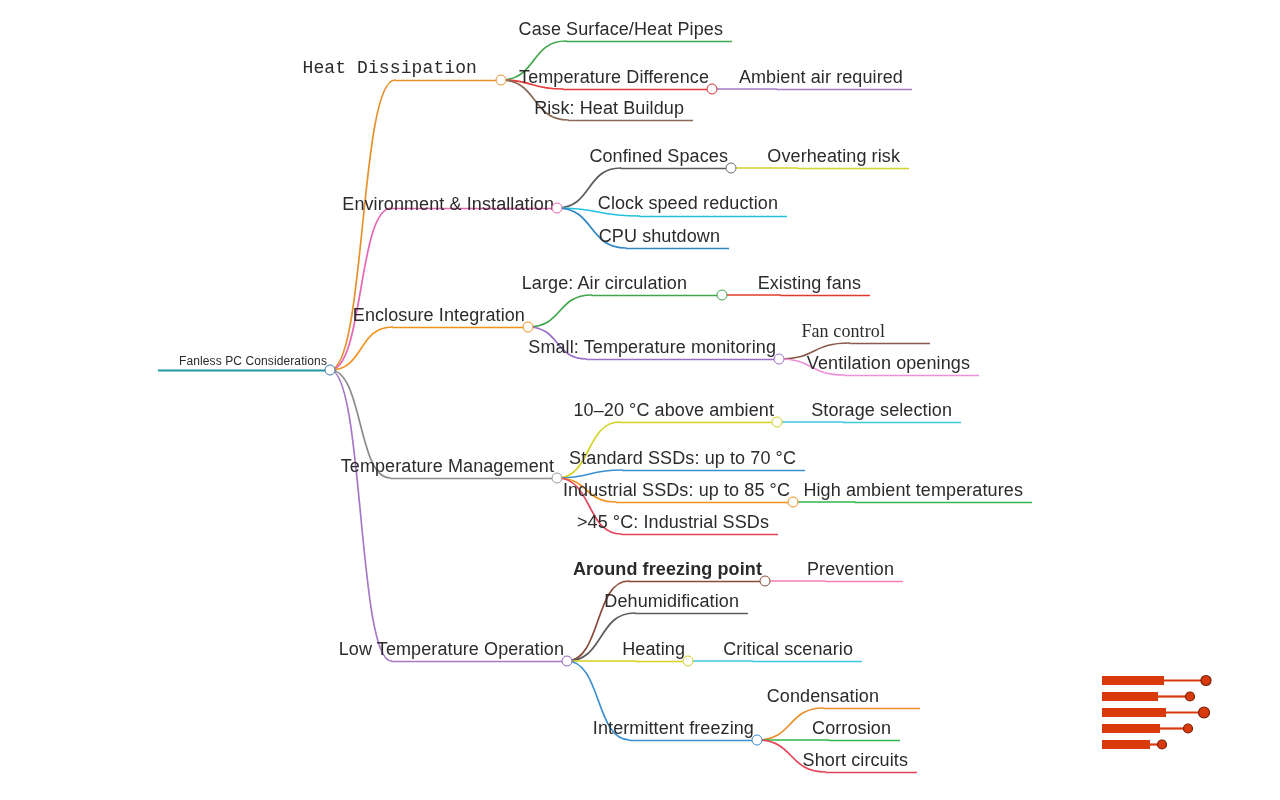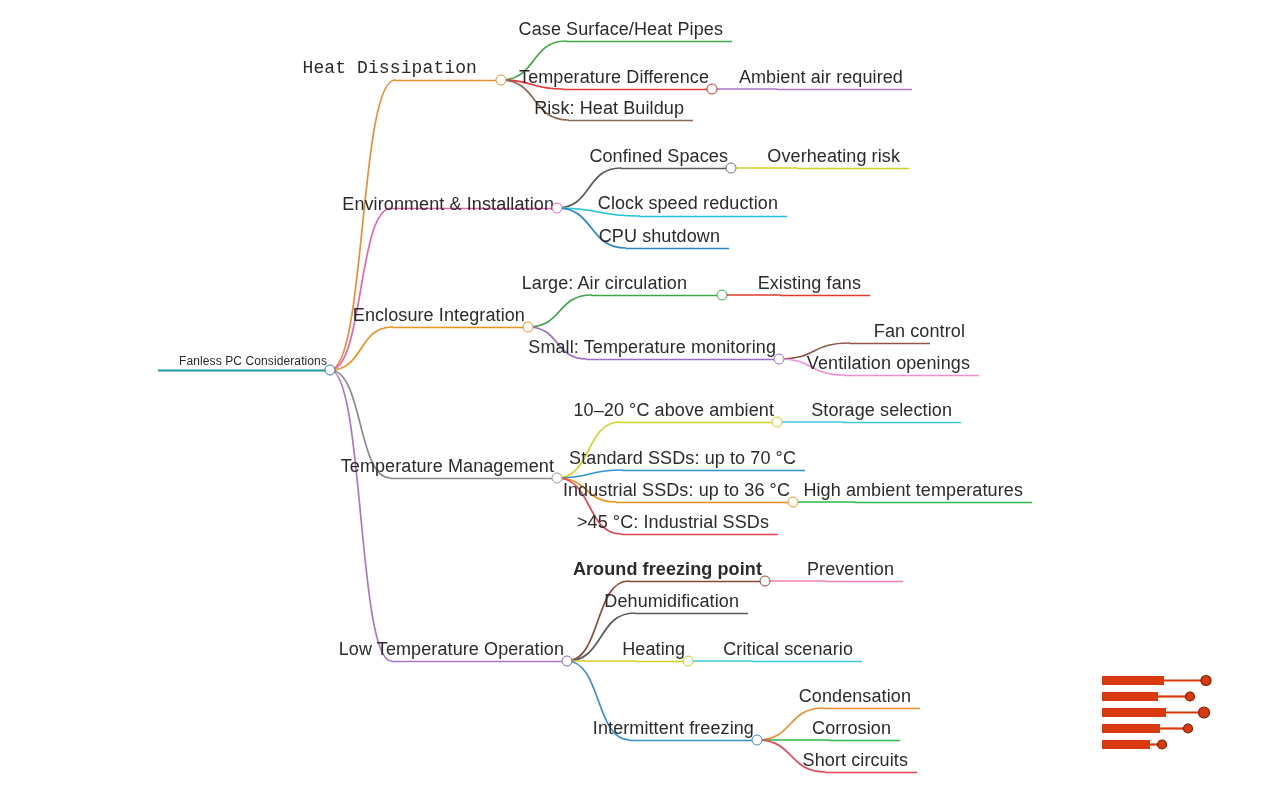--- a/index.html
+++ b/index.html
@@ -127,37 +127,37 @@
       <div class="node" style="left: 687px; top: 120px;"><span>Risk: Heat Buildup</span></div>
       <div class="node" style="left: 557px; top: 216px;"><span>Environment &amp; Installation</span></div>
       <div class="node" style="left: 731px; top: 168px;"><span>Confined Spaces</span></div>
       <div class="node" style="left: 903px; top: 168px;"><span>Overheating risk</span></div>
       <div class="node" style="left: 781px; top: 215px;"><span>Clock speed reduction</span></div>
       <div class="node" style="left: 723px; top: 248px;"><span>CPU shutdown</span></div>
       <div class="node" style="left: 528px; top: 327px;"><span>Enclosure Integration</span></div>
       <div class="node" style="left: 690px; top: 295px; text-align: center;"><span>Large: Air circulation</span></div>
       <div class="node" style="left: 864px; top: 295px;"><span>Existing fans</span></div>
       <div class="node" style="left: 779px; top: 359px;"><span>Small: Temperature monitoring</span></div>
-      <div class="node" style="left: 968px; top: 343px;"><span>Fan control</span></div>
+      <div class="node" style="left: 888px; top: 343px; font-family: Liberation Serif, serif;"><span>Fan control</span></div>
       <div class="node" style="left: 973px; top: 375px;"><span>Ventilation openings</span></div>
       <div class="node" style="left: 557px; top: 478px;"><span>Temperature Management</span></div>
       <div class="node" style="left: 777px; top: 422px;"><span>10–20 °C above ambient</span></div>
       <div class="node" style="left: 955px; top: 422px;"><span>Storage selection</span></div>
       <div class="node" style="left: 799px; top: 470px; text-align: center;"><span>Standard SSDs: up to 70 °C</span></div>
-      <div class="node" style="left: 793px; top: 502px;"><span>Industrial SSDs: up to 36 °C</span></div>
+      <div class="node" style="left: 793px; top: 502px;"><span>Industrial SSDs: up to 85 °C</span></div>
       <div class="node" style="left: 1026px; top: 502px;"><span>High ambient temperatures</span></div>
       <div class="node" style="left: 772px; top: 534px;"><span>&gt;45 °C: Industrial SSDs</span></div>
       <div class="node" style="left: 567px; top: 661px;"><span>Low Temperature Operation</span></div>
       <div class="node" style="left: 765px; top: 581px; font-weight: bold;"><span>Around freezing point</span></div>
       <div class="node" style="left: 897px; top: 581px;"><span>Prevention</span></div>
       <div class="node" style="left: 742px; top: 613px;"><span>Dehumidification</span></div>
       <div class="node" style="left: 688px; top: 661px;"><span>Heating</span></div>
       <div class="node" style="left: 856px; top: 661px;"><span>Critical scenario</span></div>
       <div class="node" style="left: 757px; top: 740px;"><span>Intermittent freezing</span></div>
-      <div class="node" style="left: 914px; top: 708px;"><span>Condensation</span></div>
+      <div class="node" style="left: 882px; top: 708px;"><span>Condensation</span></div>
       <div class="node" style="left: 894px; top: 740px;"><span>Corrosion</span></div>
       <div class="node" style="left: 911px; top: 772px;"><span>Short circuits</span></div>
       <div class="dot" style="left: 330px; top: 370px; border-color: rgb(58, 124, 165);"></div>
       <div class="dot" style="left: 501px; top: 80px; border-color: rgb(232, 144, 46);"></div>
       <div class="dot" style="left: 712px; top: 89px; border-color: rgb(211, 47, 47);"></div>
       <div class="dot" style="left: 557px; top: 208px; border-color: rgb(230, 102, 181);"></div>
       <div class="dot" style="left: 731px; top: 168px; border-color: rgb(110, 110, 110);"></div>
       <div class="dot" style="left: 528px; top: 327px; border-color: rgb(240, 146, 31);"></div>
       <div class="dot" style="left: 722px; top: 295px; border-color: rgb(63, 166, 75);"></div>
       <div class="dot" style="left: 779px; top: 359px; border-color: rgb(156, 111, 199);"></div>

